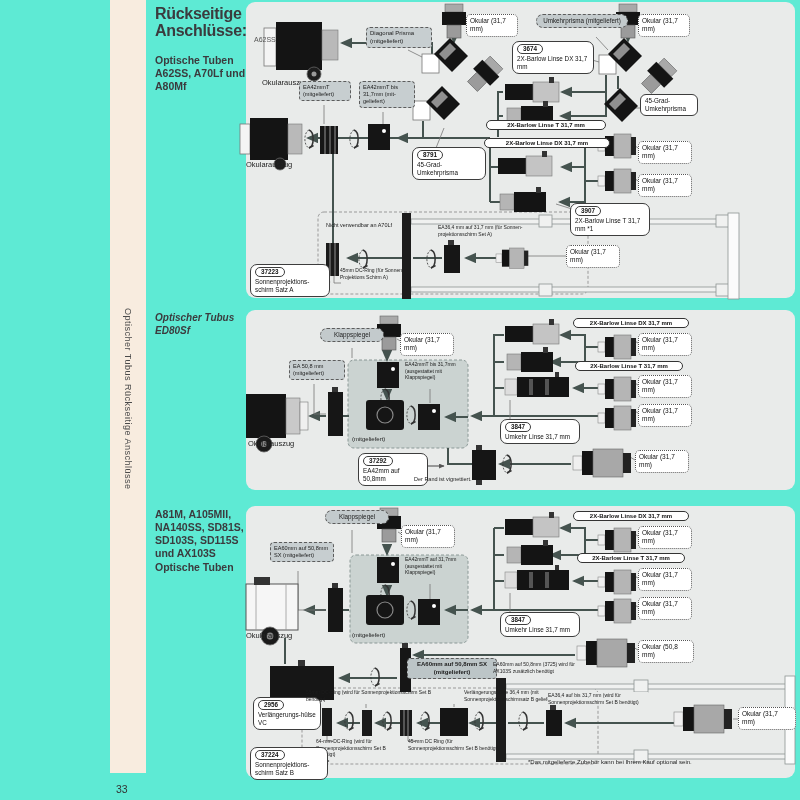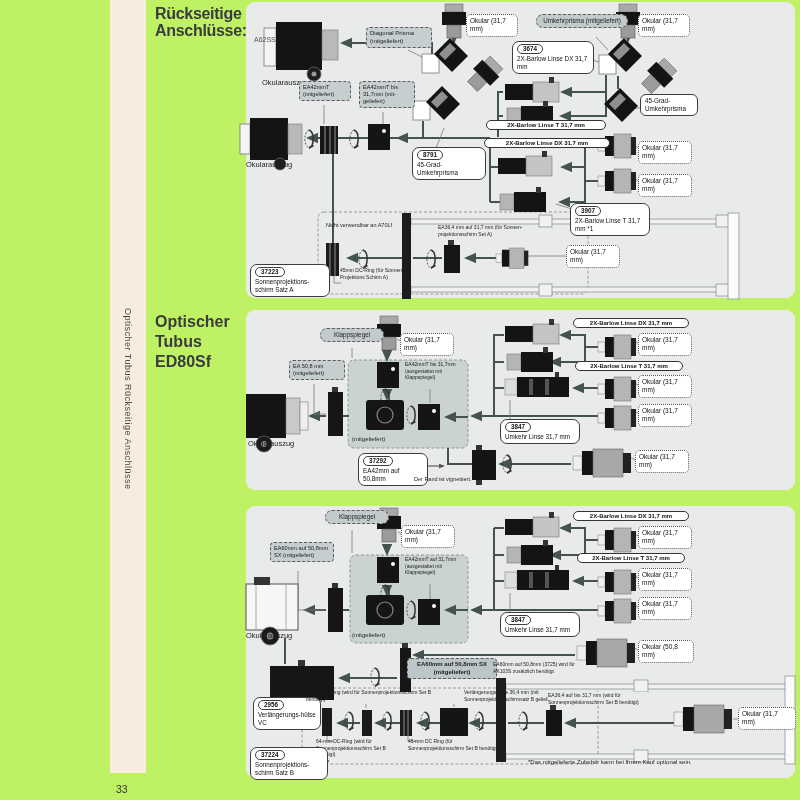--- a/index.html
+++ b/index.html
@@ -1,17 +1,17 @@
 <!DOCTYPE html>
 <html><head>
 <meta charset="utf-8">
 <style>
   html,body{margin:0;padding:0;background:#fff;}
   body{font-family:"Liberation Sans",sans-serif;}
-  #page{position:relative;width:800px;height:800px;background:#bef264;overflow:hidden;}
+  #page{position:relative;width:800px;height:800px;background:#5eead4;overflow:hidden;}
   .abs{position:absolute;}
   .panel{background:#e9ebea;border-radius:9px;}
   .strip{background:#f8ecdf;}
   .hdr{font-weight:700;color:#3b3b3e;}
   .lbl{font-size:7.5px;color:#222;line-height:1.2;}
   .okc{background:#fff;border:1px dotted #555;border-radius:5px;font-size:6.5px;line-height:1.3;padding:2px 3px;color:#111;}
   .partbox{background:#fff;border:1.2px solid #3d3d3d;border-radius:7px;font-size:6.3px;line-height:1.25;padding:2px 4px;color:#111;}
   .code{display:inline-block;border:1px solid #3d3d3d;border-radius:7px;padding:0 5px;font-weight:700;font-size:6.3px;background:#fff;margin-bottom:1px;}
   .dashbox{background:#c7ced0;border:1px dashed #5c5c5c;border-radius:4px;font-size:5.6px;line-height:1.25;padding:2px 3px;color:#1c1c1c;}
   .pillgray{background:#c3cacc;border:1px dashed #5c5c5c;border-radius:9px;font-size:6.3px;line-height:1.25;padding:2px 5px;color:#1c1c1c;text-align:center;}
@@ -378,21 +378,23 @@
       </g>
     <use href="#rot" x="344" y="710"></use>
     <use href="#rot" x="382" y="710"></use>
     <use href="#rot" x="420" y="710"></use>
     <use href="#rot" x="474" y="710"></use>
     <use href="#rot" x="518" y="710"></use>
     <use href="#epbig" x="674" y="705"></use>
   </svg>
 
   <div class="abs hdr" style="left:155px;top:6px;width:112px;font-size:16px;line-height:1.05;letter-spacing:-.3px;">Rückseitige Anschlüsse:</div>
-  <div class="abs hdr" style="left:155px;top:312px;width:95px;font-size:16px;line-height:1.25;">Optischer Tubus ED80Sf</div>
+  <div class="abs hdr" style="left:155px;top:54px;width:95px;font-size:10.5px;line-height:1.25;">Optische Tuben A62SS, A70Lf und A80Mf</div>
+  <div class="abs hdr" style="left:155px;top:312px;width:95px;font-size:10px;line-height:1.25;font-style:italic;">Optischer Tubus ED80Sf</div>
+  <div class="abs hdr" style="left:155px;top:508px;width:92px;font-size:10.5px;line-height:1.25;">A81M, A105MII, NA140SS, SD81S, SD103S, SD115S und AX103S Optische Tuben</div>
   <div class="abs" style="left:116px;top:783px;font-size:10.5px;color:#333;">33</div>
 
   <div class="abs lbl" style="left:254px;top:36px;width:32px;font-size:7px;color:#555;">A62SS</div>
   <div class="abs lbl" style="left:262px;top:78px;width:70px;">Okularauszug</div>
   <div class="abs dashbox" style="left:366px;top:27px;width:58px;font-size:6px;">Diagonal Prisma (mitgeliefert)</div>
   <div class="abs dashbox" style="left:299px;top:81px;width:44px;">EA42mmT (mitgeliefert)</div>
   <div class="abs dashbox" style="left:359px;top:81px;width:48px;">EA42mmT bis 31,7mm (mit-geliefert)</div>
   <div class="abs pillgray" style="left:536px;top:14px;width:80px;">Umkehrprisma (mitgeliefert)</div>
   <div class="abs okc" style="left:466px;top:14px;width:44px;">Okular (31,7 mm)</div>
   <div class="abs okc" style="left:638px;top:14px;width:44px;">Okular (31,7 mm)</div>

